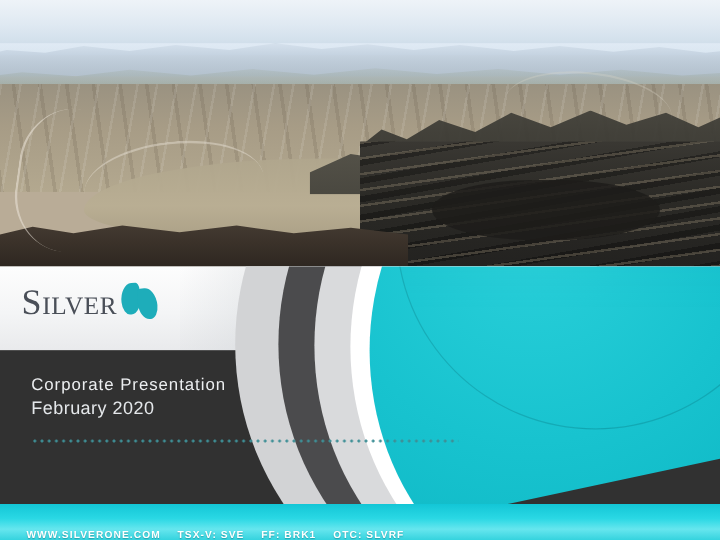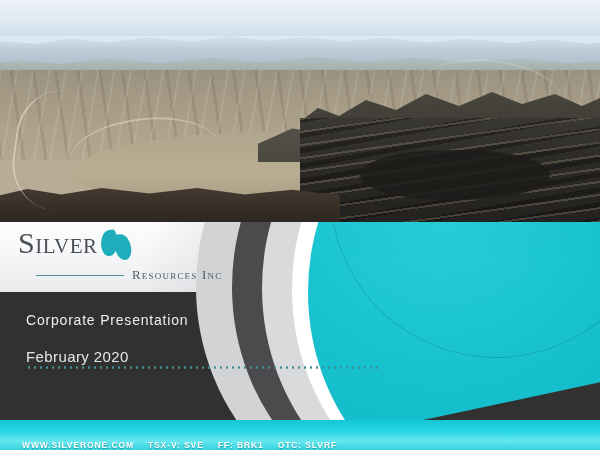--- a/index.html
+++ b/index.html
@@ -170,21 +170,21 @@
     background:#313131;
     clip-path:polygon(0% 100%,100% 36%,100% 100%);
   }
 
   
   .logo{
     position:absolute;left:18px;top:228px;width:230px;height:58px;
   }
   .logo-wordmark{
     position:absolute;left:0;top:0;width:230px;height:40px;
-    display:flex;align-items:flex-start;
+    display:flex;align-items:flex-end;
   }
   .logo-silver{
     font-family:"Liberation Serif", serif;
     font-size:30px;letter-spacing:.5px;
     color:#4a4f58;
     font-variant:small-caps;
     line-height:1;
   }
   .logo-mark{
     position:relative;width:34px;height:34px;margin:0 1px 0 2px;flex:0 0 auto;
@@ -227,21 +227,21 @@
 
   
   .titleblock{
     position:absolute;left:26px;top:312px;width:360px;
   }
   .title-main{
     font-size:14px;color:#eceef0;letter-spacing:.8px;line-height:1.25;
     font-weight:400;
   }
   .title-sub{
-    font-size:15px;color:#e4e7ea;letter-spacing:.4px;margin-top:18px;
+    font-size:15px;color:#e4e7ea;letter-spacing:.4px;margin-top:2px;
     font-weight:400;
   }
   .dotline{
     position:absolute;left:26px;top:366px;width:356px;height:3px;
     background-image:radial-gradient(circle,#3e8f96 0 1px,rgba(0,0,0,0) 1.4px);
     background-size:6px 3px;background-repeat:repeat-x;
   }
 
   
   .footer{
@@ -304,24 +304,20 @@
   </div>
 
   <div class="logo">
     <div class="logo-wordmark">
       <span class="logo-silver">Silver</span>
       <span class="logo-mark">
         <span class="c1"></span>
         <span class="c2"></span>
       </span>
     </div>
-    <div class="logo-sub">
-      <span class="logo-rule"></span>
-      <span class="logo-sub-text">Resources Inc</span>
-    </div>
   </div>
 
   <div class="titleblock">
     <div class="title-main">Corporate Presentation</div>
     <div class="title-sub">February 2020</div>
   </div>
   <div class="dotline"></div>
 
   <div class="footer-top-edge"></div>
   <div class="footer">

